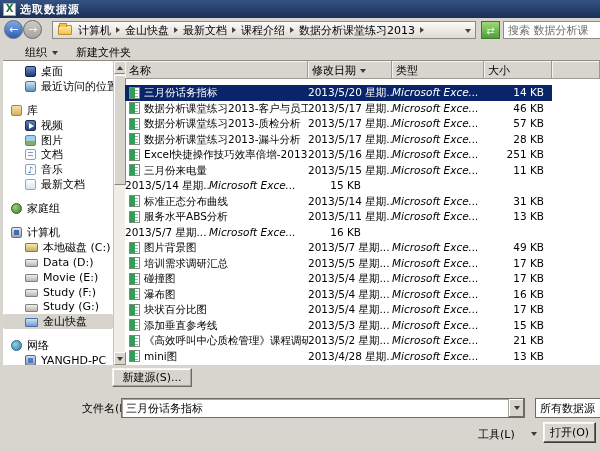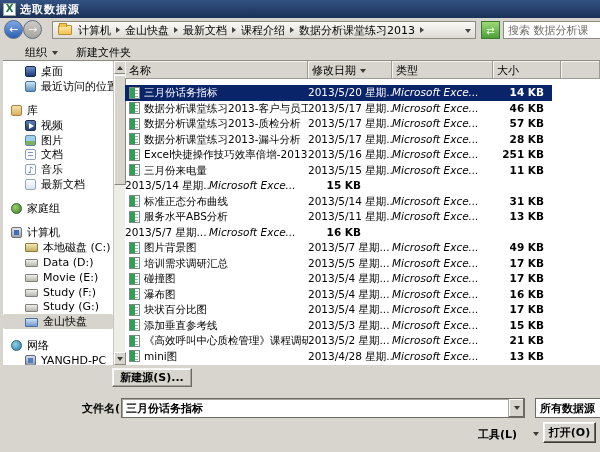--- a/index.html
+++ b/index.html
@@ -107,35 +107,35 @@
   .tri-up { width:0; height:0; border-bottom:4px solid #3c3a34; border-left:3px solid transparent; border-right:3px solid transparent; }
   .tri-dn { width:0; height:0; border-top:4px solid #3c3a34; border-left:3px solid transparent; border-right:3px solid transparent; }
   .sthumb { position:absolute; left:0; top:14px; width:12px; height:110px; background:#d8d5ce;
     border:1px solid; border-color:#fff #8a877f #8a877f #fff; }
   
   .listpane { position:relative; flex:1; overflow:hidden; }
   .listheader { display:flex; height:18px; }
   .hcell { background:#d8d5ce; border-right:1px solid #9d9a93; border-bottom:1px solid #9d9a93;
     box-shadow:inset 1px 1px 0 #f6f4f0; padding:2px 4px 0 4px; white-space:nowrap;
     display:flex; align-items:center; gap:4px; font-size:11px; }
-  .h-name { width:183px; } .h-date { width:84px; } .h-type { width:101px; } .h-size { width:68px; }
+  .h-name { width:183px; } .h-date { width:84px; } .h-type { width:92px; } .h-size { width:68px; }
   .h-fill { flex:1; }
   .rows { padding-top:6px; }
   .frow { display:flex; height:15.5px; line-height:15.5px; font-size:10.5px; cursor:default; }
   .frow .cell { white-space:nowrap; overflow:hidden; }
   .c-name { width:183px; display:flex; align-items:center; gap:4px; padding-left:4px; }
   .c-date { width:84px; } .c-type { width:88px;font-style:italic; }
-  .c-size { width:68px; text-align:right; padding-right:4px;font-weight:bold; }
+  .c-size { width:68px; text-align:right; padding-right:4px; }
   .frow.sel { background:#0a246a; color:#fff; width:427px; }
   .xlicon { flex:none; width:11px; height:12px; position:relative;
     background:linear-gradient(to right, #2f9e57 0 5px, #fff 5px); border:1px solid #7d8a80; }
   .xlicon::after { content:""; position:absolute; right:1px; top:2px; width:3px; height:8px;
     background:repeating-linear-gradient(#9fb3a6 0 1px, transparent 1px 3px); }
   
-  .footer { position:absolute; left:0; top:365px; right:0; height:87px; background:#d8d5ce;font-weight:bold; }
+  .footer { position:absolute; left:0; top:365px; right:0; height:87px; background:#d8d5ce; }
   .btn3d { background:#d8d5ce; border:1px solid; border-color:#f6f4f0 #6d6a64 #6d6a64 #f6f4f0;
     box-shadow:inset -1px -1px 0 #a8a59e, inset 1px 1px 0 #fff;
     display:flex; align-items:center; justify-content:center; font-size:11px; cursor:default; }
   .newsource { position:absolute; left:112px; top:3px; width:80px; height:19px; }
   .fnlabel { position:absolute; left:82px; top:36px; }
   .fncombo { position:absolute; left:121px; top:33px; width:404px; height:20px;
     background:#fff; border:1px solid #6d6a64; box-shadow:inset 1px 1px 0 #a8a59e;
     display:flex; align-items:center; }
   .fncombo .val { flex:1; padding-left:4px; white-space:nowrap; overflow:hidden; }
   .combo-arrow { width:16px; height:100%; background:#d8d5ce;

